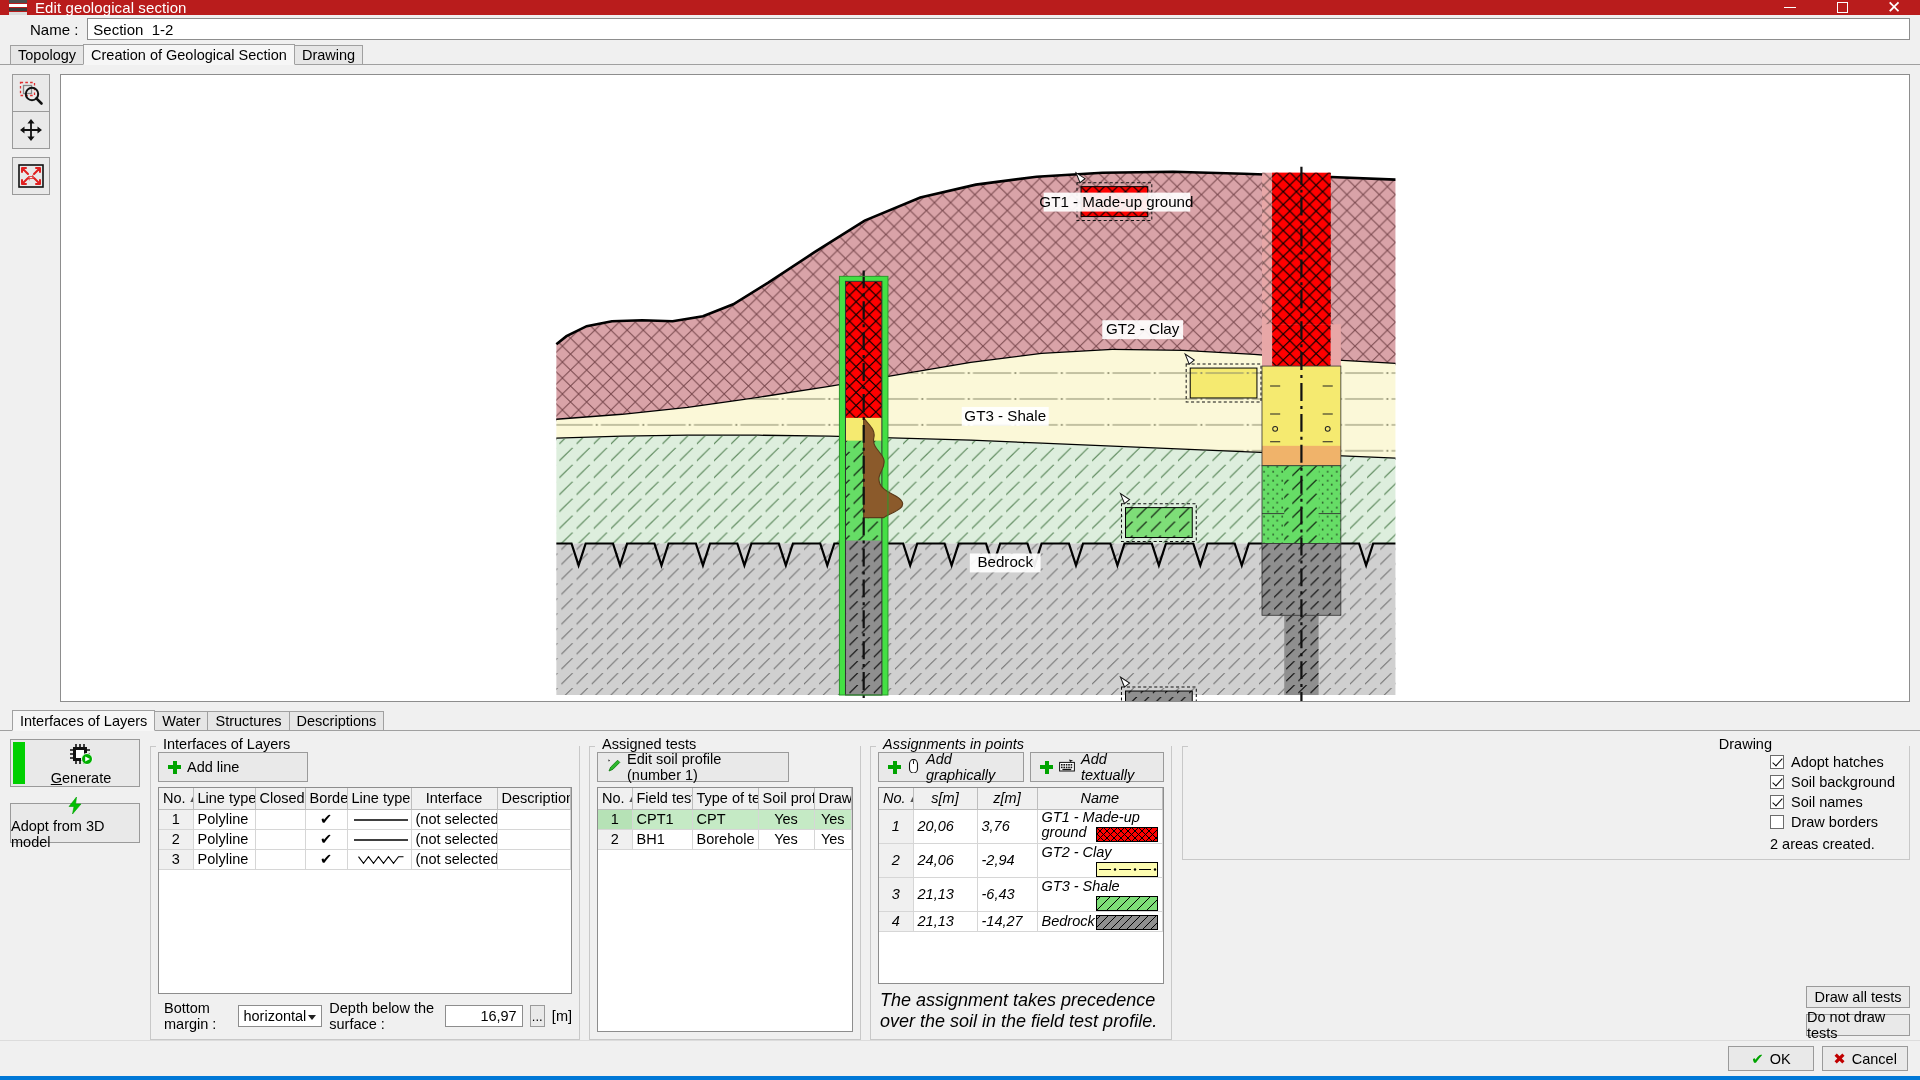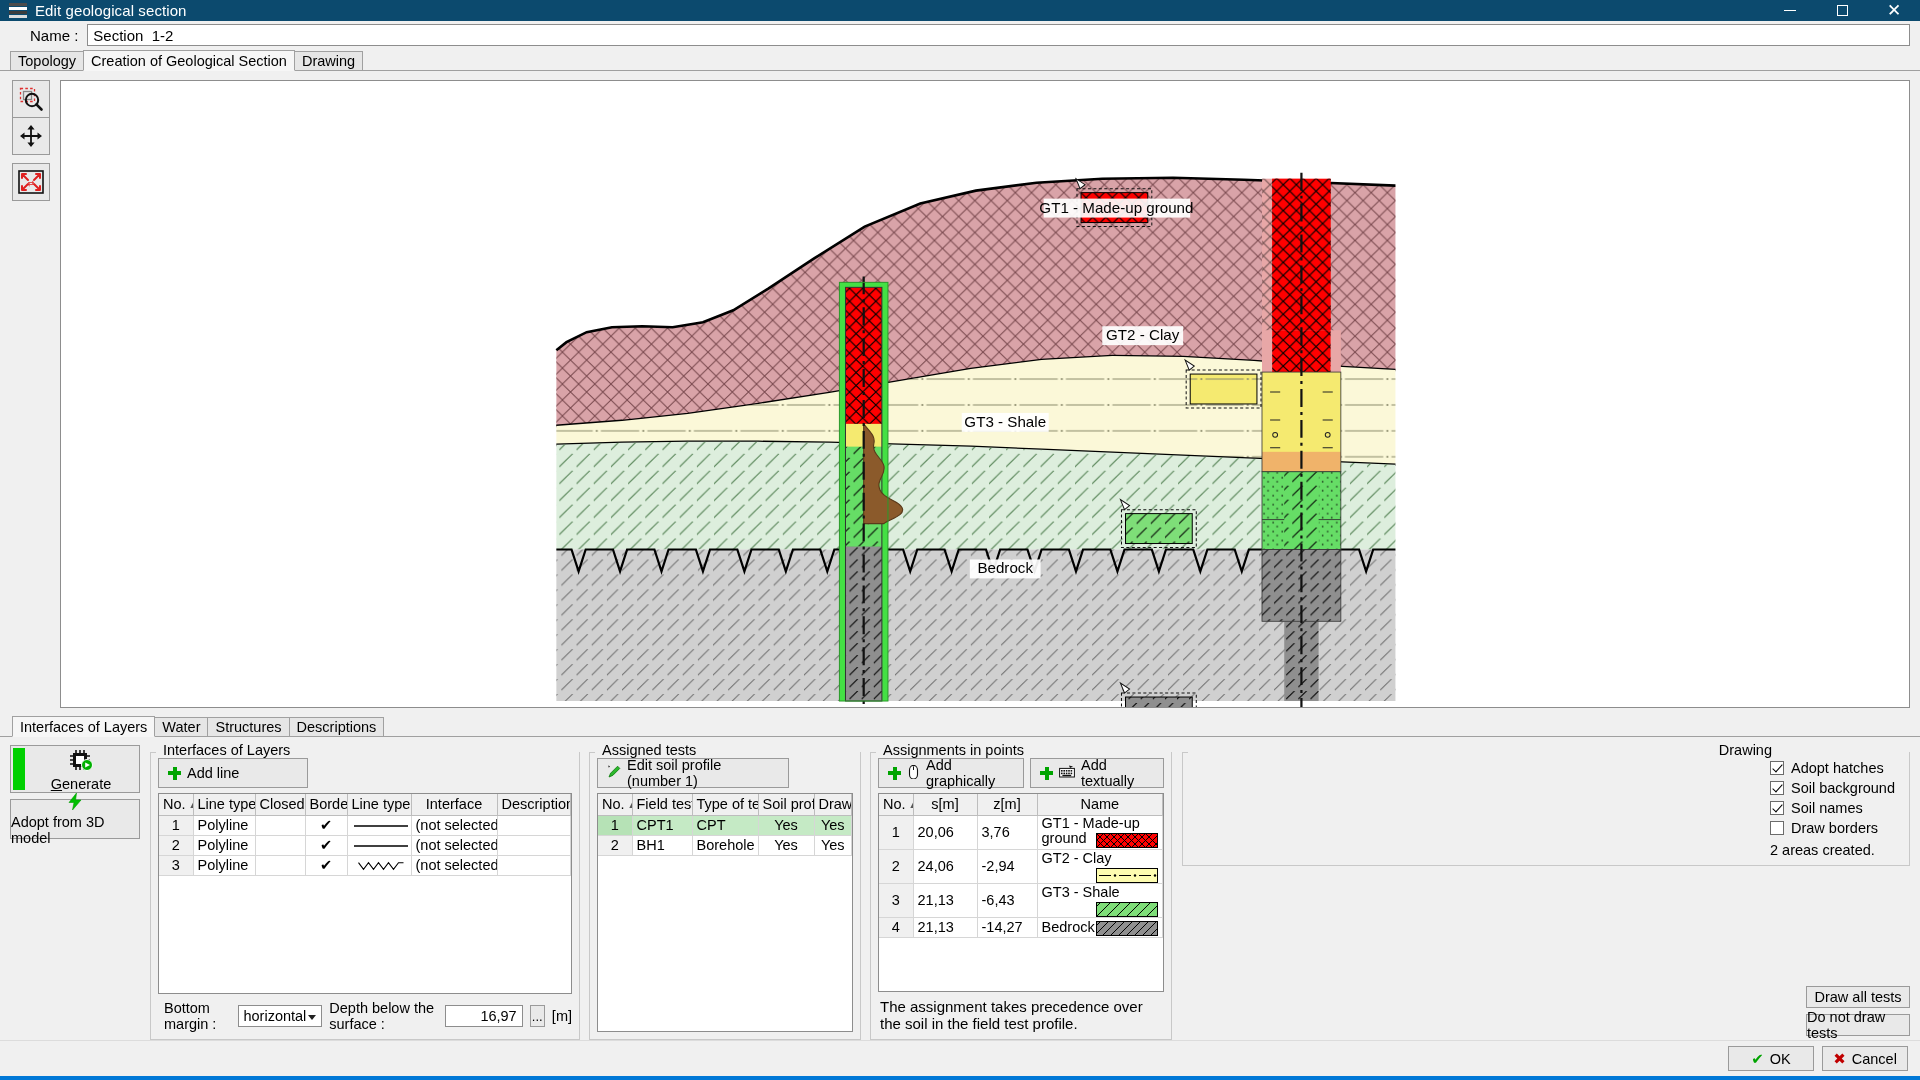--- a/index.html
+++ b/index.html
@@ -9,21 +9,21 @@
     overflow: hidden;
     font-family: "Liberation Sans", sans-serif;
     font-size: 15px;
     background: #f0f0f0;
     color: #000;
   }
   .app { width: 1920px; height: 1080px; position: relative; background: #f0f0f0; display: flex; flex-direction: column; }
 
   
   .titlebar {
-    height: 21px; background: #0c4a6e; color: #fff;
+    height: 15px; background: #b91c1c; color: #fff;
     display: flex; align-items: center; flex: none; text-align: right;
   }
   .titlebar .tb-icon { width: 18px; height: 18px; margin-left: 9px; margin-right: 8px; position: relative; flex: none; }
   .tb-icon .strata { position: absolute; left: 0; width: 18px; height: 3px; background: #2b2b2b; }
   .tb-icon .strata.s1 { top: 1px; background: #4c4c4c; }
   .tb-icon .strata.s2 { top: 5px; background: #ffffff; }
   .tb-icon .strata.s3 { top: 9px; background: #3c3c3c; }
   .tb-icon .strata.s4 { top: 13px; background: #dcdcdc; }
   .titlebar .tb-title { font-size: 15px; letter-spacing: 0.1px; }
   .titlebar .tb-spacer { flex: 1; }
@@ -67,36 +67,36 @@
   
   .bottom { flex: 1; display: flex; padding: 6px 10px 0 10px; min-height: 0; }
   .col-actions { width: 132px; flex: none; padding-top: 2px; }
   .big-btn {
     width: 130px; border: 1px solid #9a9a9a; background: #e9e9e9;
     display: flex; flex-direction: column; align-items: center; justify-content: center;
     font-size: 14.5px; position: relative;
   }
   .big-btn.generate { height: 48px; padding-left: 12px; justify-content: flex-end; }
   .big-btn.generate::before { content: ""; position: absolute; left: 2px; top: 2px; bottom: 2px; width: 12px; background: #00d000; }
-  .big-btn.adopt { height: 40px; margin-top: 6px; }
+  .big-btn.adopt { height: 40px; margin-top: 16px; }
   .big-btn .cap { margin-top: 1px; }
   .ulc { text-decoration: underline; }
 
   
   .gb { position: relative; border: 1px solid #c8c8c8; border-top: none; margin-top: 9px; padding: 6px 7px 7px 7px; }
   .gb > .gb-title {
     position: absolute; top: -9px; left: 7px; background: #f0f0f0; padding: 0 5px;
     font-size: 14.5px; line-height: 14px;
   }
   .gb::before { content: ""; position: absolute; top: 0; left: 0; width: 5px; height: 1px; background: #c8c8c8; }
   .gb::after { content: ""; position: absolute; top: 0; right: 0; left: 0; height: 1px; background: #c8c8c8; z-index: -1; }
 
   .col-interfaces { width: 430px; flex: none; margin-left: 8px; display: flex; flex-direction: column; }
   .col-tests { width: 272px; flex: none; margin-left: 9px; display: flex; flex-direction: column; }
-  .col-points { width: 302px; flex: none; margin-left: 9px; display: flex; flex-direction: column; }
+  .col-points { width: 302px; flex: none; margin-left: 9px; display: flex; flex-direction: column; font-style: italic; }
   .col-right { flex: 1; margin-left: 10px; display: flex; flex-direction: column; }
 
   .smallbtn {
     height: 30px; border: 1px solid #9a9a9a; background: #e9e9e9; display: inline-flex;
     align-items: center; gap: 6px; padding: 0 9px; font-size: 14.5px; color: #000;
   }
   .plusicon { width: 13px; height: 13px; position: relative; flex: none; }
   .plusicon::before, .plusicon::after { content: ""; position: absolute; background: #00a400; border: 0; }
   .plusicon::before { left: 0; top: 4.5px; width: 13px; height: 4px; }
   .plusicon::after { left: 4.5px; top: 0; width: 4px; height: 13px; }
@@ -131,21 +131,21 @@
   
   .margin-row { display: flex; align-items: center; gap: 7px; padding: 6px 0 0 6px; font-size: 14.5px; }
   .sel-box {
     width: 122px; height: 22px; border: 1px solid #8d8d8d; background: #fff; display: flex;
     align-items: center; padding: 0 4px; position: relative; font-size: 14.5px;
   }
   .sel-box .caret { position: absolute; right: 5px; top: 9px; width: 0; height: 0; border-left: 4px solid transparent; border-right: 4px solid transparent; border-top: 5px solid #222; }
   .num-in { width: 78px; height: 22px; border: 1px solid #8d8d8d; background: #fff; text-align: right; padding: 0 5px; font-size: 14.5px; font-family: "Liberation Sans", sans-serif; color: #000; }
   .dots-btn { width: 22px; height: 22px; border: 1px solid #9a9a9a; background: #e9e9e9; font-size: 13px; display: flex; align-items: center; justify-content: center; }
 
-  .note { font-size: 15px; margin-top: 6px; padding-left: 2px; }
+  .note { font-size: 18px; margin-top: 6px; padding-left: 2px; }
 
   
   .right-inner { width: 132px; margin-left: auto; }
   .chk-row { display: flex; align-items: center; gap: 7px; height: 20px; font-size: 14.5px; }
   .chk { width: 14px; height: 14px; border: 1px solid #6b6b6b; background: #fff; position: relative; flex: none; }
   .chk.on::after {
     content: ""; position: absolute; left: 4px; top: 0px; width: 4px; height: 9px;
     border: solid #000; border-width: 0 1.7px 1.7px 0; transform: rotate(42deg);
   }
   .areas-note { font-size: 14.5px; margin-top: 4px; }

